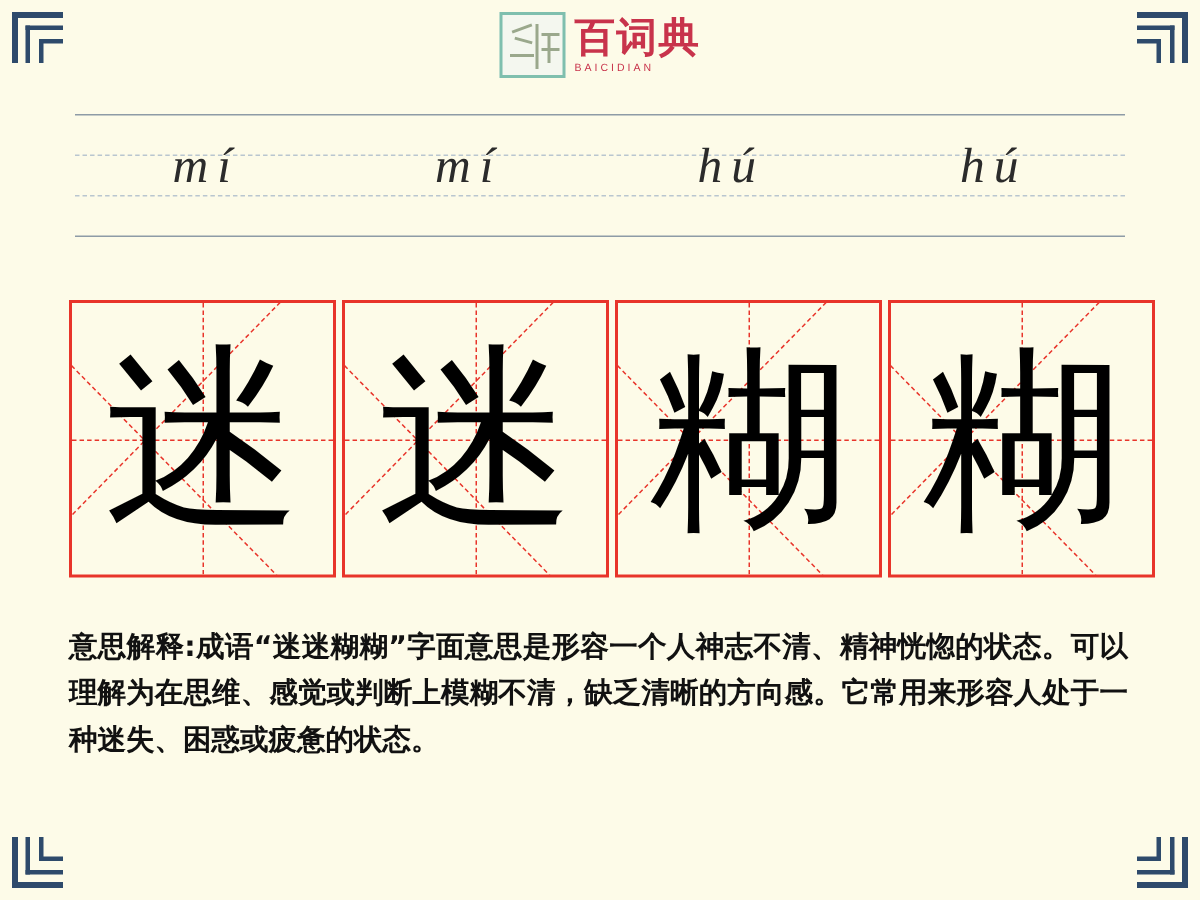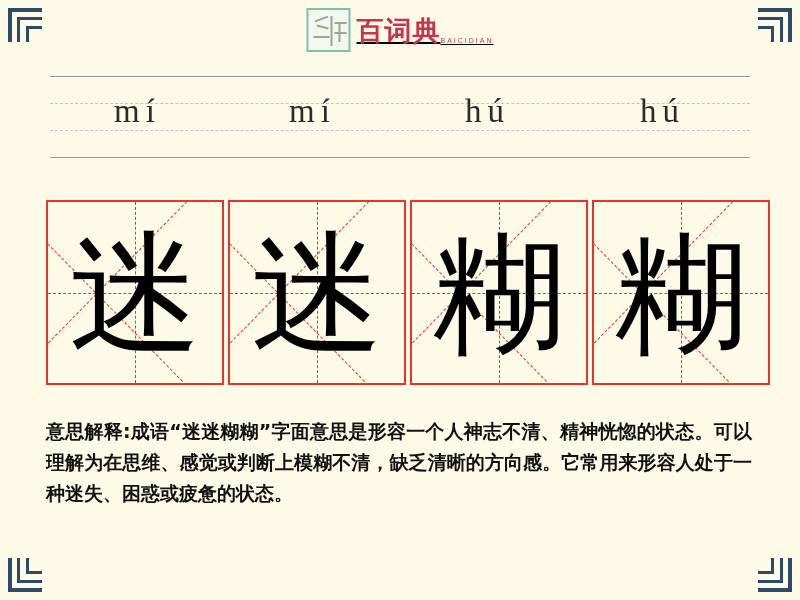--- a/index.html
+++ b/index.html
@@ -91,24 +91,23 @@
   }
   .logo-seal .s1 { left: 6px;  top: 8px;  width: 14px; height: 2px; transform: rotate(-20deg); }
   .logo-seal .s2 { left: 8px;  top: 16px; width: 12px; height: 2px; transform: rotate(15deg); }
   .logo-seal .s3 { left: 5px;  top: 26px; width: 16px; height: 2px; }
   .logo-seal .s4 { left: 22px; top: 6px;  width: 2px;  height: 30px; }
   .logo-seal .s5 { left: 26px; top: 12px; width: 12px; height: 2px; }
   .logo-seal .s6 { left: 26px; top: 22px; width: 12px; height: 2px; }
   .logo-seal .s7 { left: 30px; top: 12px; width: 2px;  height: 20px; }
   .logo-text {
     display: flex;
-    flex-direction: row;
-    align-items: flex-end;
+    flex-direction: column;
+    align-items: flex-start;
     line-height: 1;
-    text-decoration: underline;
   }
   .logo-cn {
     font-family: "DejaVu Sans", sans-serif;
     font-weight: bold;
     font-size: 27px;
     color: #c8334b;
     letter-spacing: 1px;
   }
   .logo-en {
     font-family: "Liberation Sans", sans-serif;
@@ -118,20 +117,21 @@
     margin-top: 3px;
   }
 
   
   .pinyin-block {
     position: absolute;
     left: 50px;
     top: 76px;
     width: 700px;
     height: 70px;
+    font-style: italic;
   }
   .staff-line {
     position: absolute;
     left: 0;
     width: 700px;
     height: 1px;
     background: #b9c6cf;
   }
   .staff-line.solid-top    { top: 0px;  background: #8e9ba6; }
   .staff-line.dash-mid-1   { top: 27px; background: transparent; border-top: 1px dashed #b9c6cf; }

